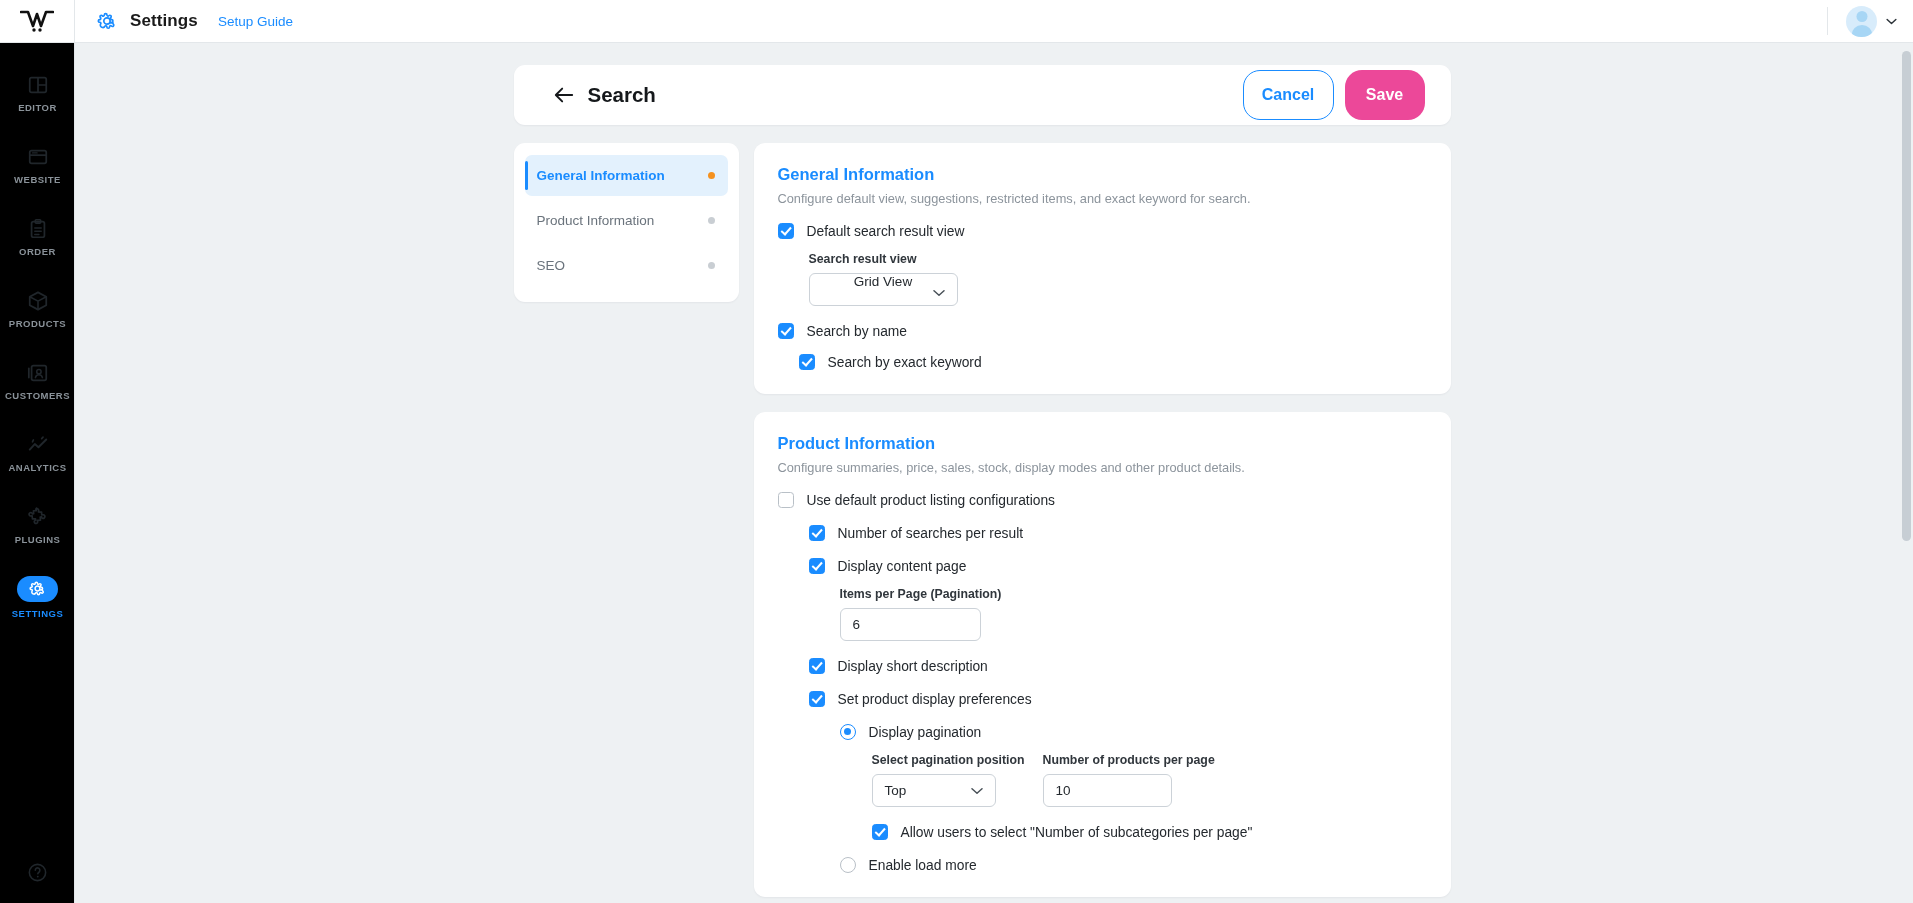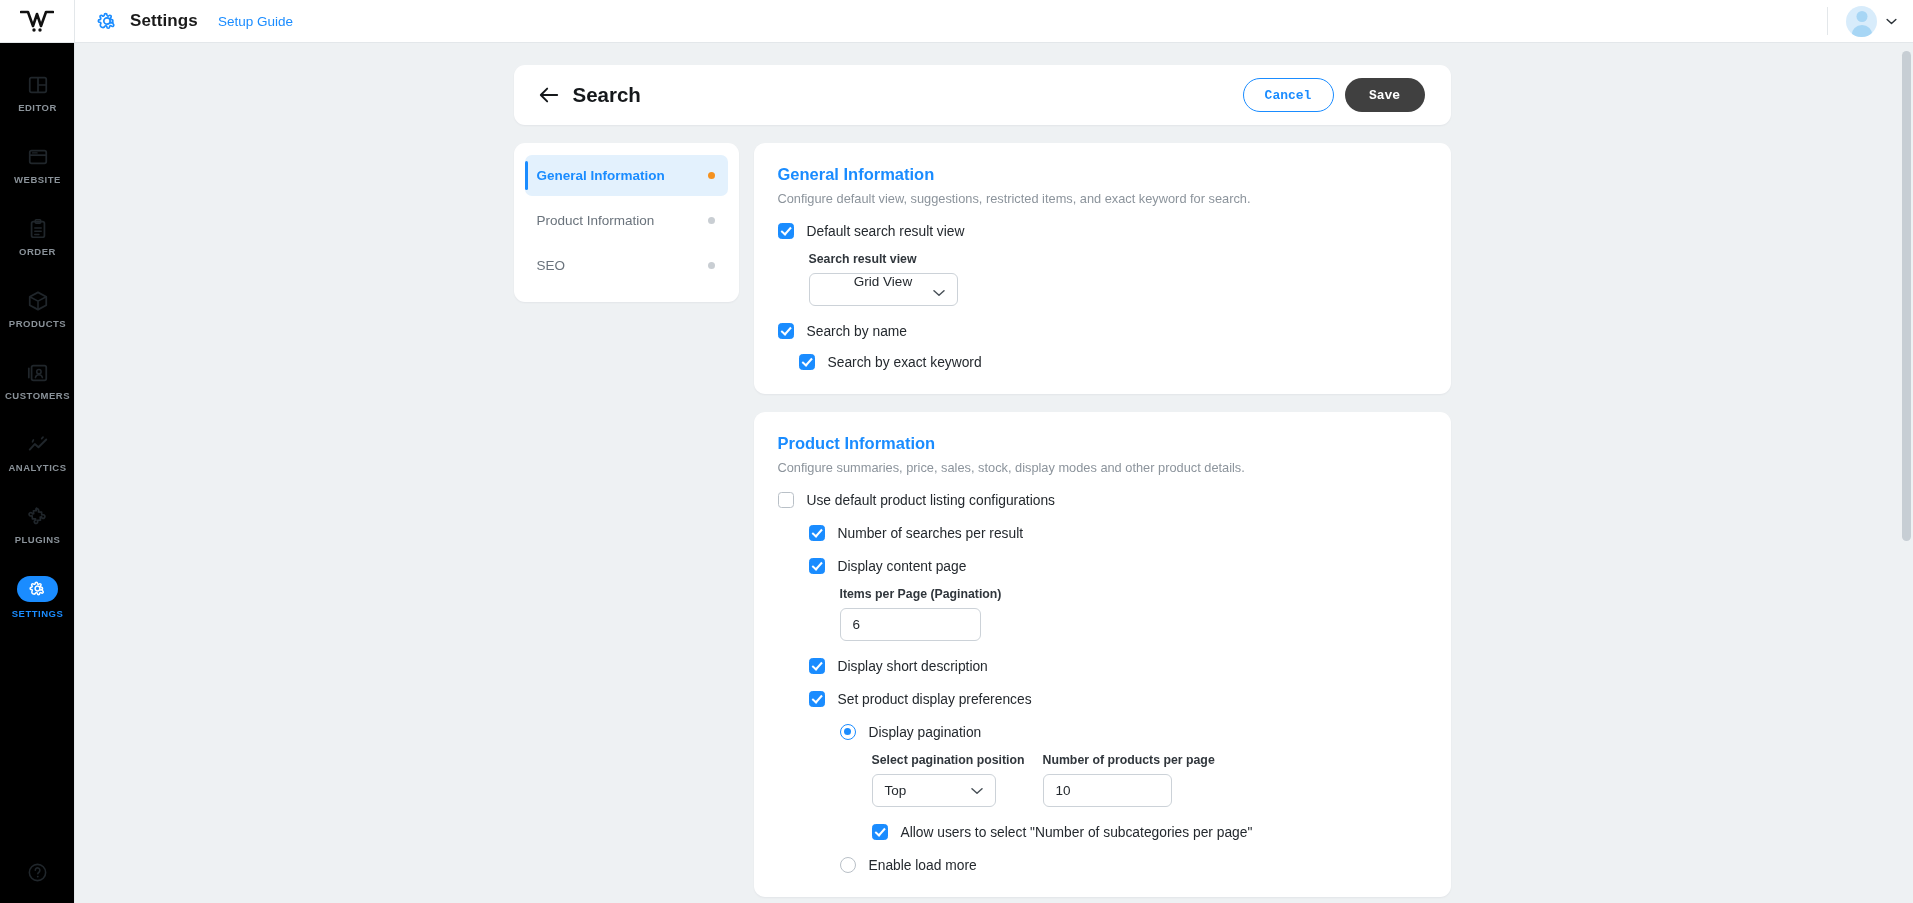--- a/index.html
+++ b/index.html
@@ -96,33 +96,33 @@
     width: 1812px;
     display: flex; flex-direction: column; align-items: center;
     padding-top: 22px;
   }
 
   
   .header-card {
     width: 937px; height: 60px;
     background: #fff; border-radius: 11px;
     display: flex; align-items: center;
-    padding: 0 26px 0 25px;
+    padding: 0 26px 0 40px;
     box-shadow: 0 1px 2px rgba(16,24,40,.05);
   }
   .back-arrow { width: 20px; height: 18px; cursor: pointer; flex: none; }
   .page-title { font-size: 20.5px; font-weight: 700; color: #15181b; margin-left: 14px; }
   .hdr-actions { margin-left: auto; display: flex; align-items: center; gap: 11px; }
   .btn {
-    height: 34px; border-radius: 17px; font-size: 13px; font-weight: 600;
+    height: 50px; border-radius: 17px; font-size: 16px; font-weight: 600;
     display: flex; align-items: center; justify-content: center;
-    cursor: pointer; border: none; font-family: Liberation Mono, monospace;
+    cursor: pointer; border: none; font-family: Liberation Sans, sans-serif;
   }
   .btn-cancel { width: 91px; background: #fff; border: 1.3px solid #1a8cff; color: #1a8cff; }
-  .btn-save { width: 80px; background: #404040; color: #fff; }
+  .btn-save { width: 80px; background: #ec4899; color: #fff; }
 
   
   .body-grid {
     width: 937px; margin-top: 18px;
     display: flex; gap: 15px; align-items: flex-start;
   }
 
   
   .stepnav {
     width: 225px; background: #fff; border-radius: 11px;

